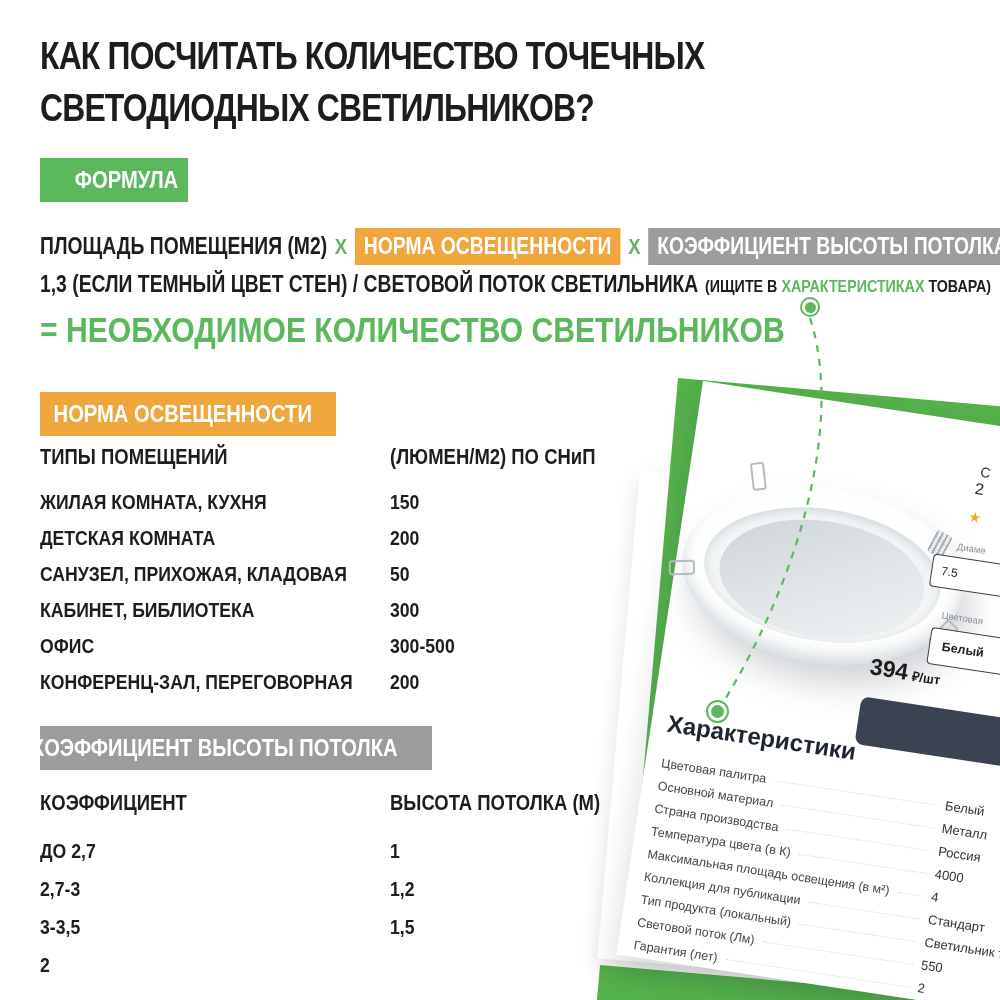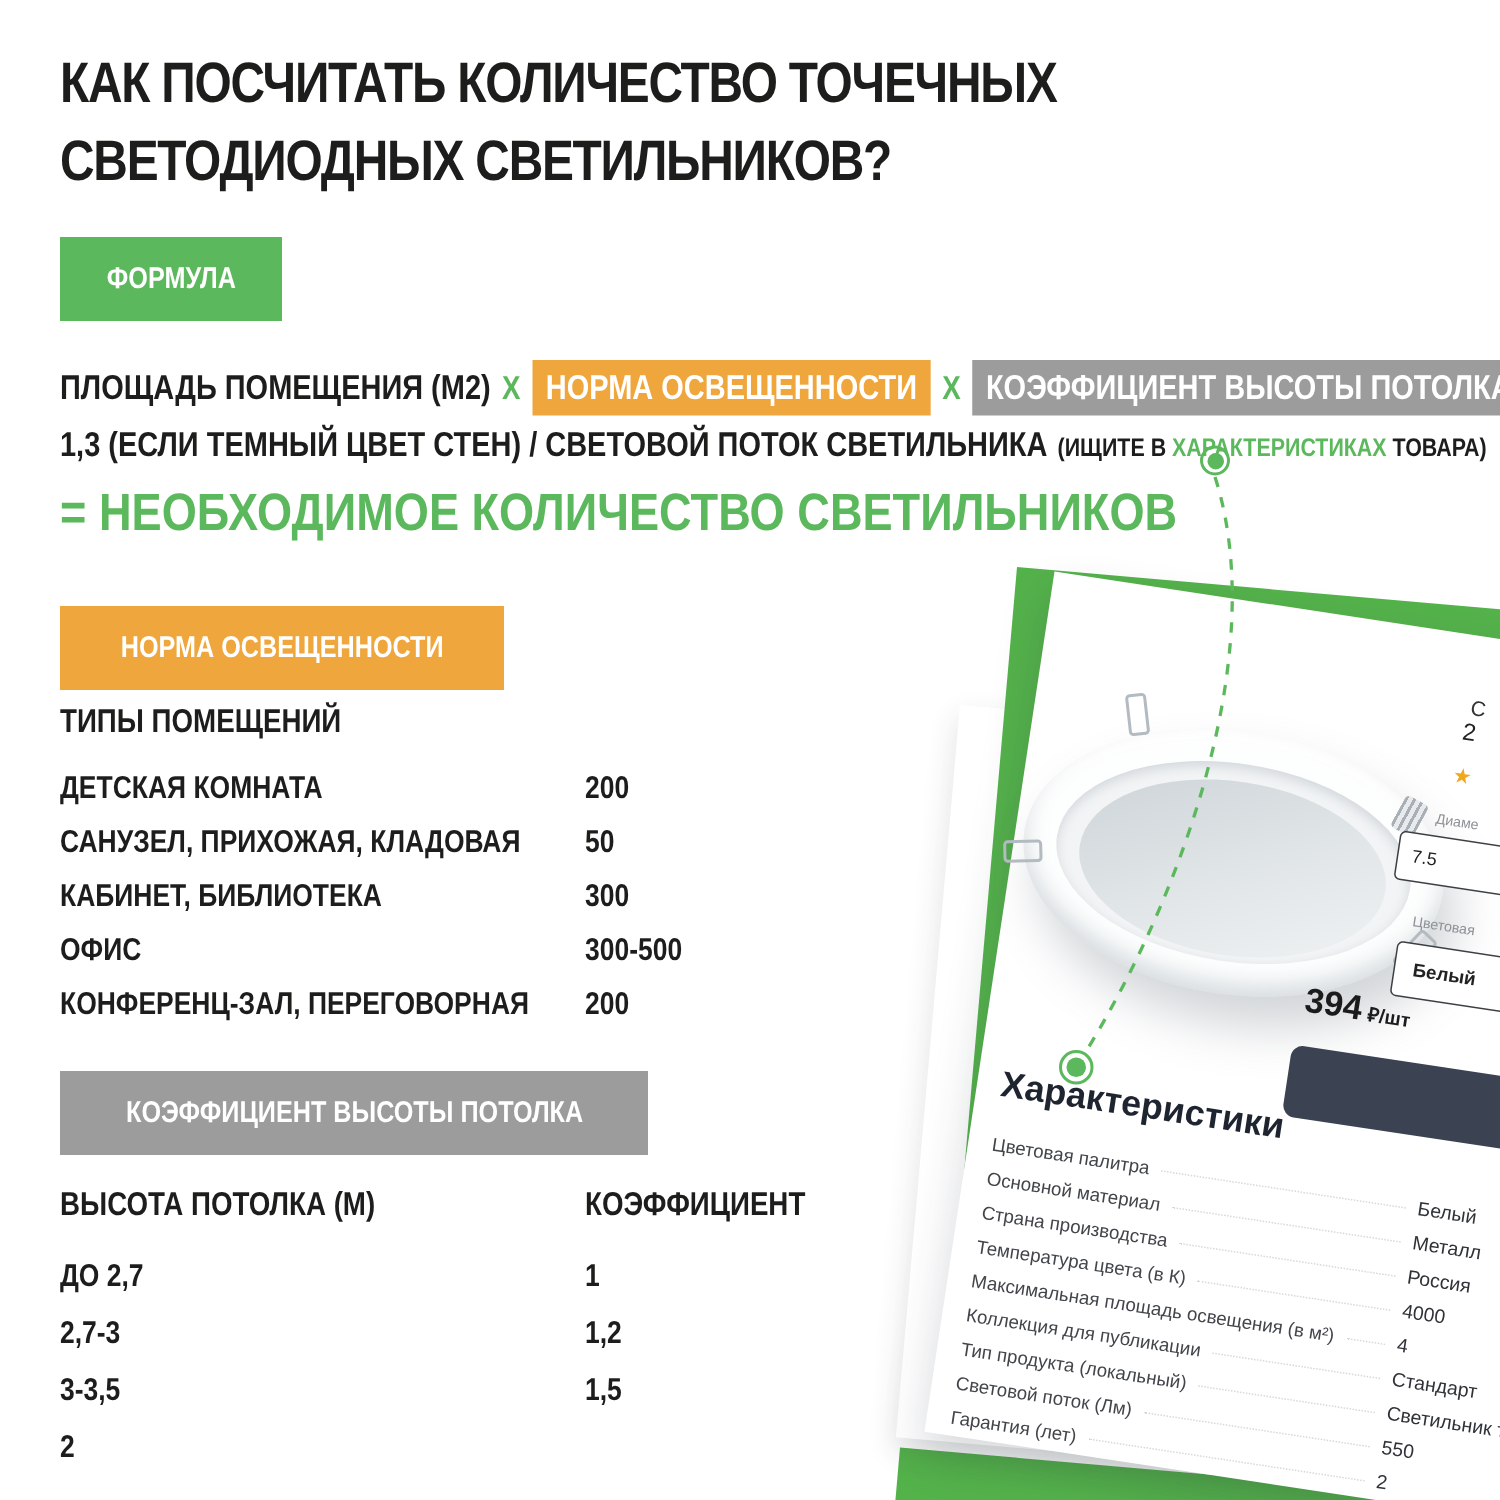--- a/index.html
+++ b/index.html
@@ -12,22 +12,22 @@
 
   
   .cond{display:inline-block;transform:scaleX(.84);transform-origin:0 50%;white-space:nowrap;}
   .cond-c{display:inline-block;transform:scaleX(.84);transform-origin:50% 50%;white-space:nowrap;}
 
   .content{position:absolute;left:40px;top:30px;width:960px;z-index:7;}
 
   .title{font-size:38px;line-height:52px;font-weight:bold;color:var(--ink);}
   .title .cond{letter-spacing:-1px;}
 
-  .badge{height:56px;display:flex;align-items:center;justify-content:center;color:#fff;
-         font-weight:bold;font-size:20px;}
+  .badge{height:44px;display:flex;align-items:center;justify-content:flex-end;color:#fff;
+         font-weight:bold;font-size:24px;}
   .badge-green{background:var(--green);width:148px;margin-top:24px;}
   .badge-orange{background:var(--orange);width:296px;margin-top:42px;}
   .badge-gray{background:var(--gray);width:392px;margin-top:26px;}
 
   .fline{display:flex;align-items:center;transform:scaleX(.84);transform-origin:0 50%;
          font-weight:bold;font-size:23px;white-space:nowrap;}
   .fline1{margin-top:26px;}
   .fline2{margin-top:6px;align-items:baseline;}
   .fx{color:var(--green);margin:0 9px;font-size:22px;}
   .hl{color:#fff;padding:5px 11px;}
@@ -231,22 +231,27 @@
   <div class="result">
     <span class="cond">= НЕОБХОДИМОЕ КОЛИЧЕСТВО СВЕТИЛЬНИКОВ</span>
   </div>
 
   <div class="badge badge-orange">
     <span class="cond-c">НОРМА ОСВЕЩЕННОСТИ</span>
   </div>
 
   <div class="thead thead1">
     <span><span class="cond">ТИПЫ ПОМЕЩЕНИЙ</span></span>
+    <span><span class="cond">(ЛЮМЕН/М2) ПО СНиП</span></span>
   </div>
   <div class="t1">
+    <div class="trow">
+      <span><span class="cond">ЖИЛАЯ КОМНАТА, КУХНЯ</span></span>
+      <span><span class="cond">150</span></span>
+    </div>
     <div class="trow">
       <span><span class="cond">ДЕТСКАЯ КОМНАТА</span></span>
       <span><span class="cond">200</span></span>
     </div>
     <div class="trow">
       <span><span class="cond">САНУЗЕЛ, ПРИХОЖАЯ, КЛАДОВАЯ</span></span>
       <span><span class="cond">50</span></span>
     </div>
     <div class="trow">
       <span><span class="cond">КАБИНЕТ, БИБЛИОТЕКА</span></span>
@@ -260,22 +265,22 @@
       <span><span class="cond">КОНФЕРЕНЦ-ЗАЛ, ПЕРЕГОВОРНАЯ</span></span>
       <span><span class="cond">200</span></span>
     </div>
   </div>
 
   <div class="badge badge-gray">
     <span class="cond-c">КОЭФФИЦИЕНТ ВЫСОТЫ ПОТОЛКА</span>
   </div>
 
   <div class="thead thead2">
+    <span><span class="cond">КОЭФФИЦИЕНТ</span></span>
     <span><span class="cond">ВЫСОТА ПОТОЛКА (М)</span></span>
-    <span><span class="cond">КОЭФФИЦИЕНТ</span></span>
   </div>
   <div class="t2">
     <div class="trow">
       <span><span class="cond">ДО 2,7</span></span>
       <span><span class="cond">1</span></span>
     </div>
     <div class="trow">
       <span><span class="cond">2,7-3</span></span>
       <span><span class="cond">1,2</span></span>
     </div>

